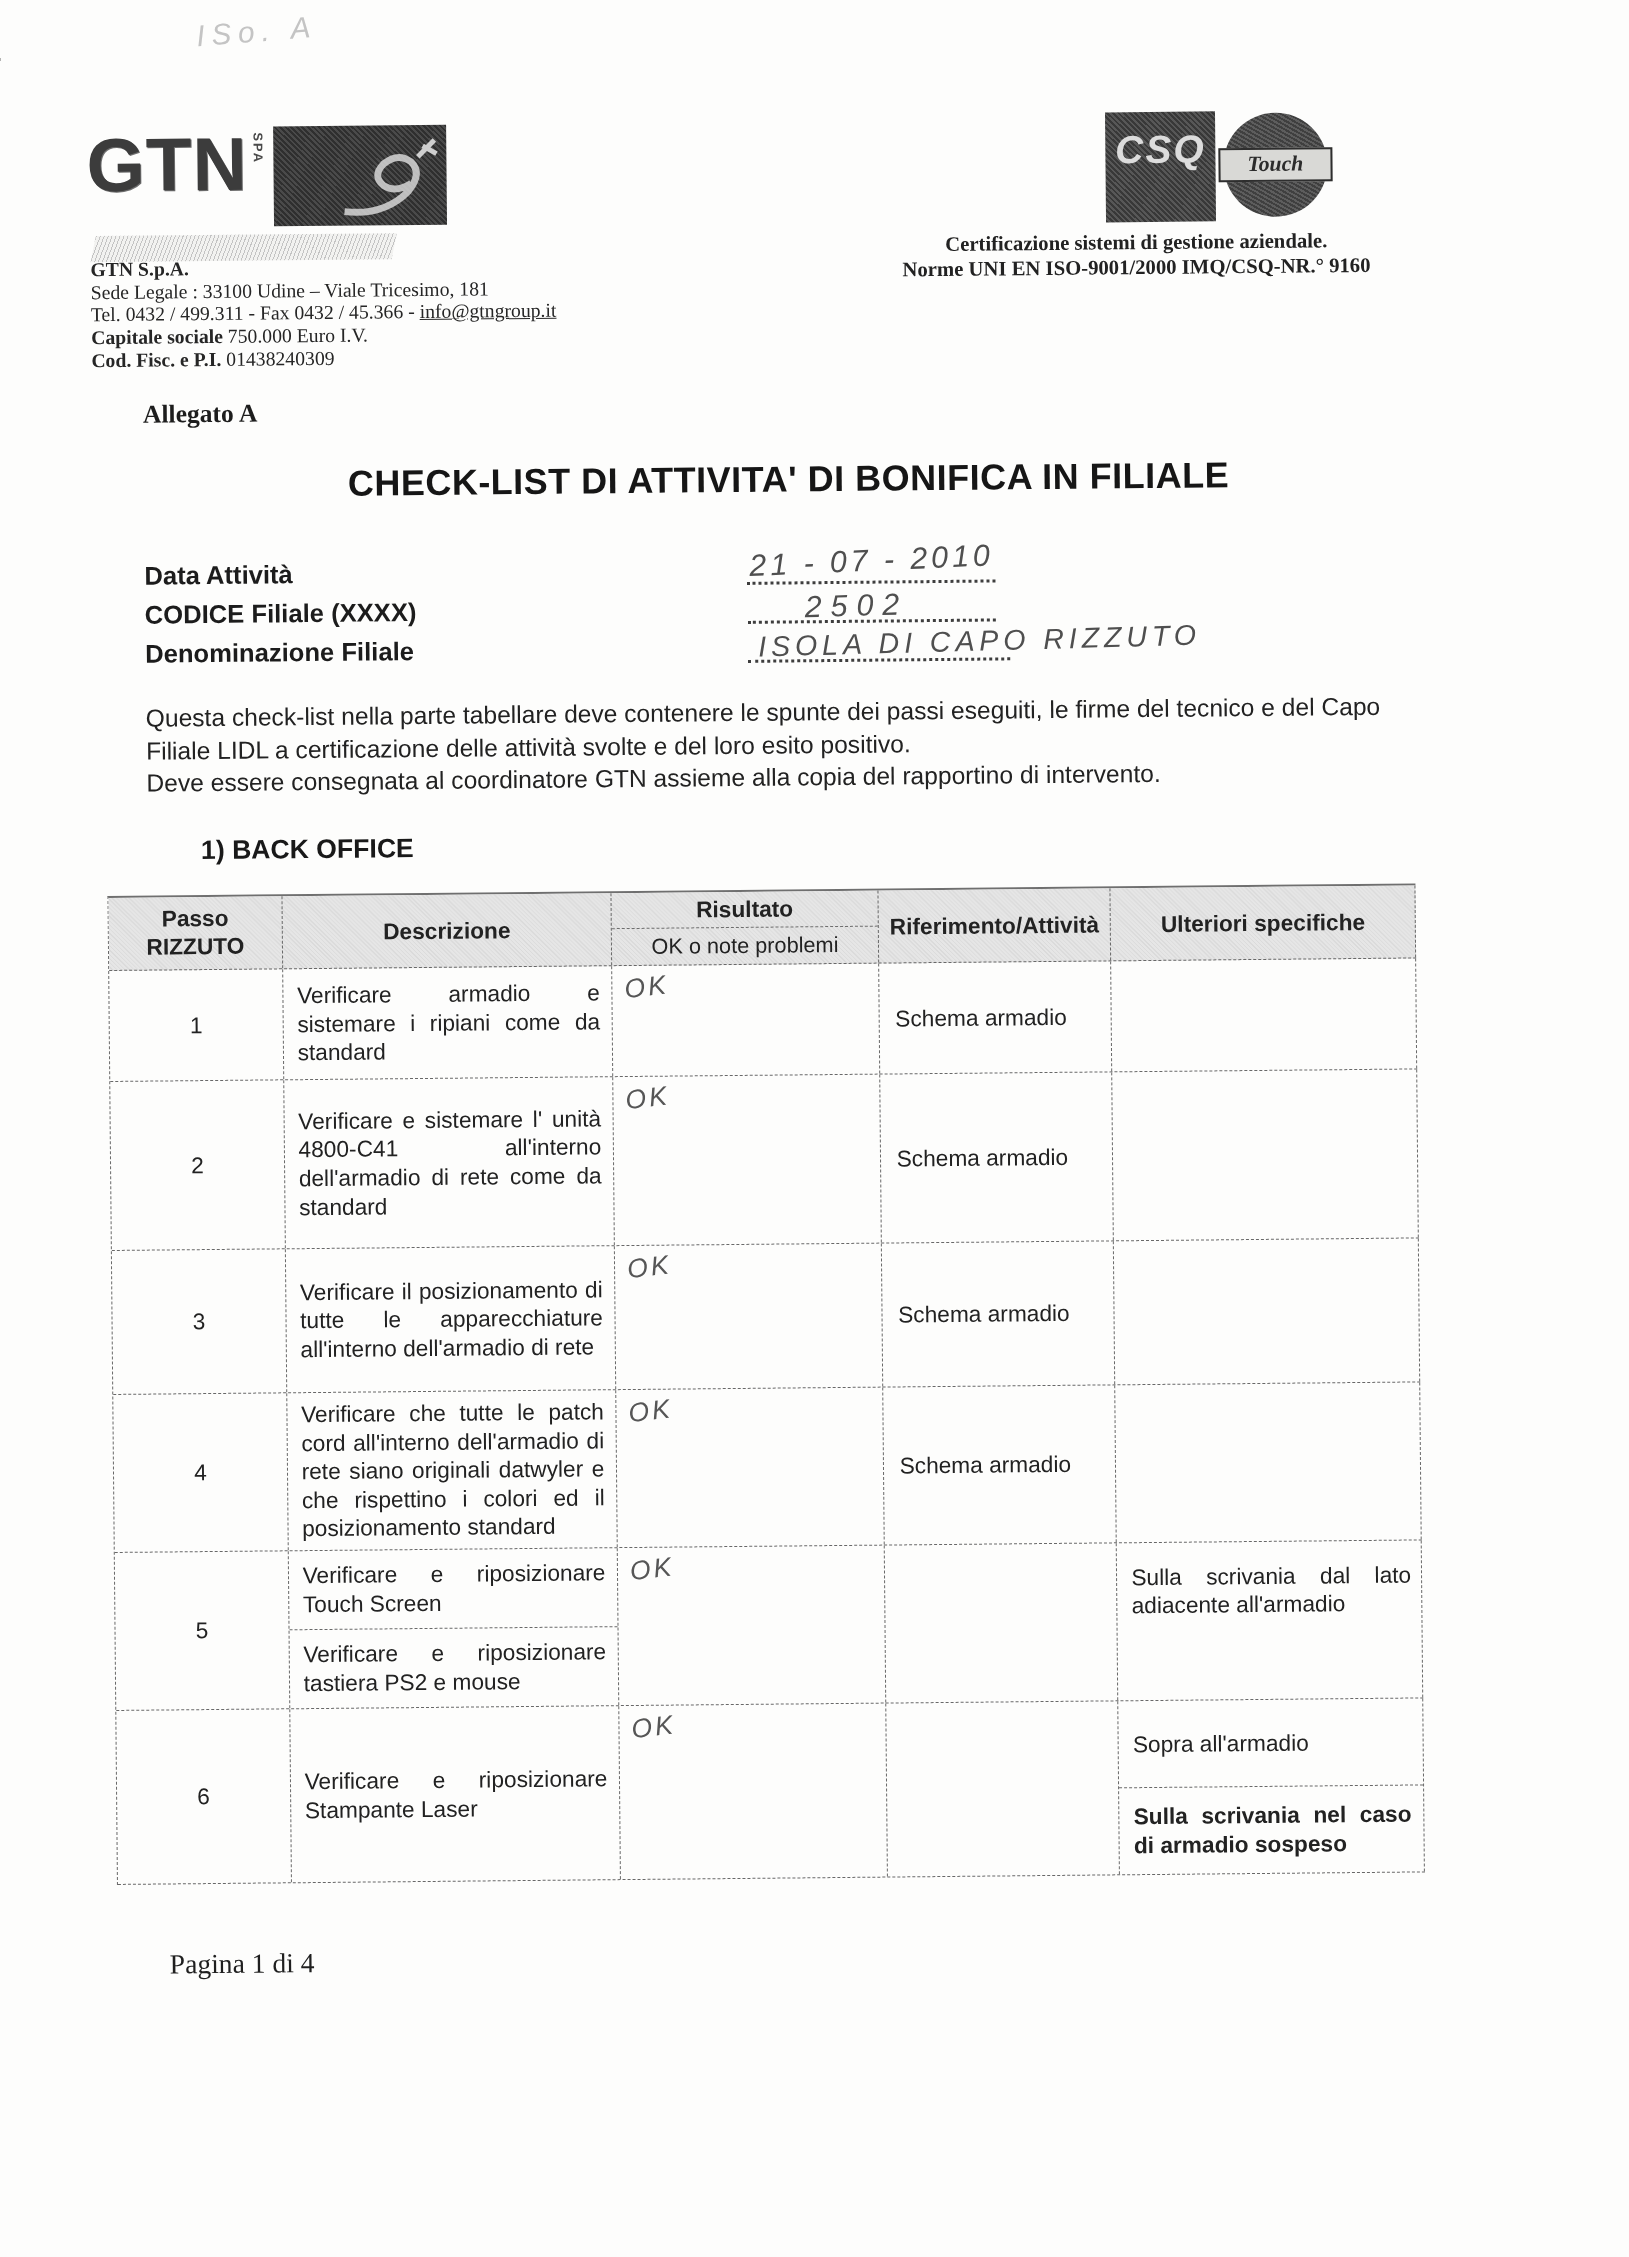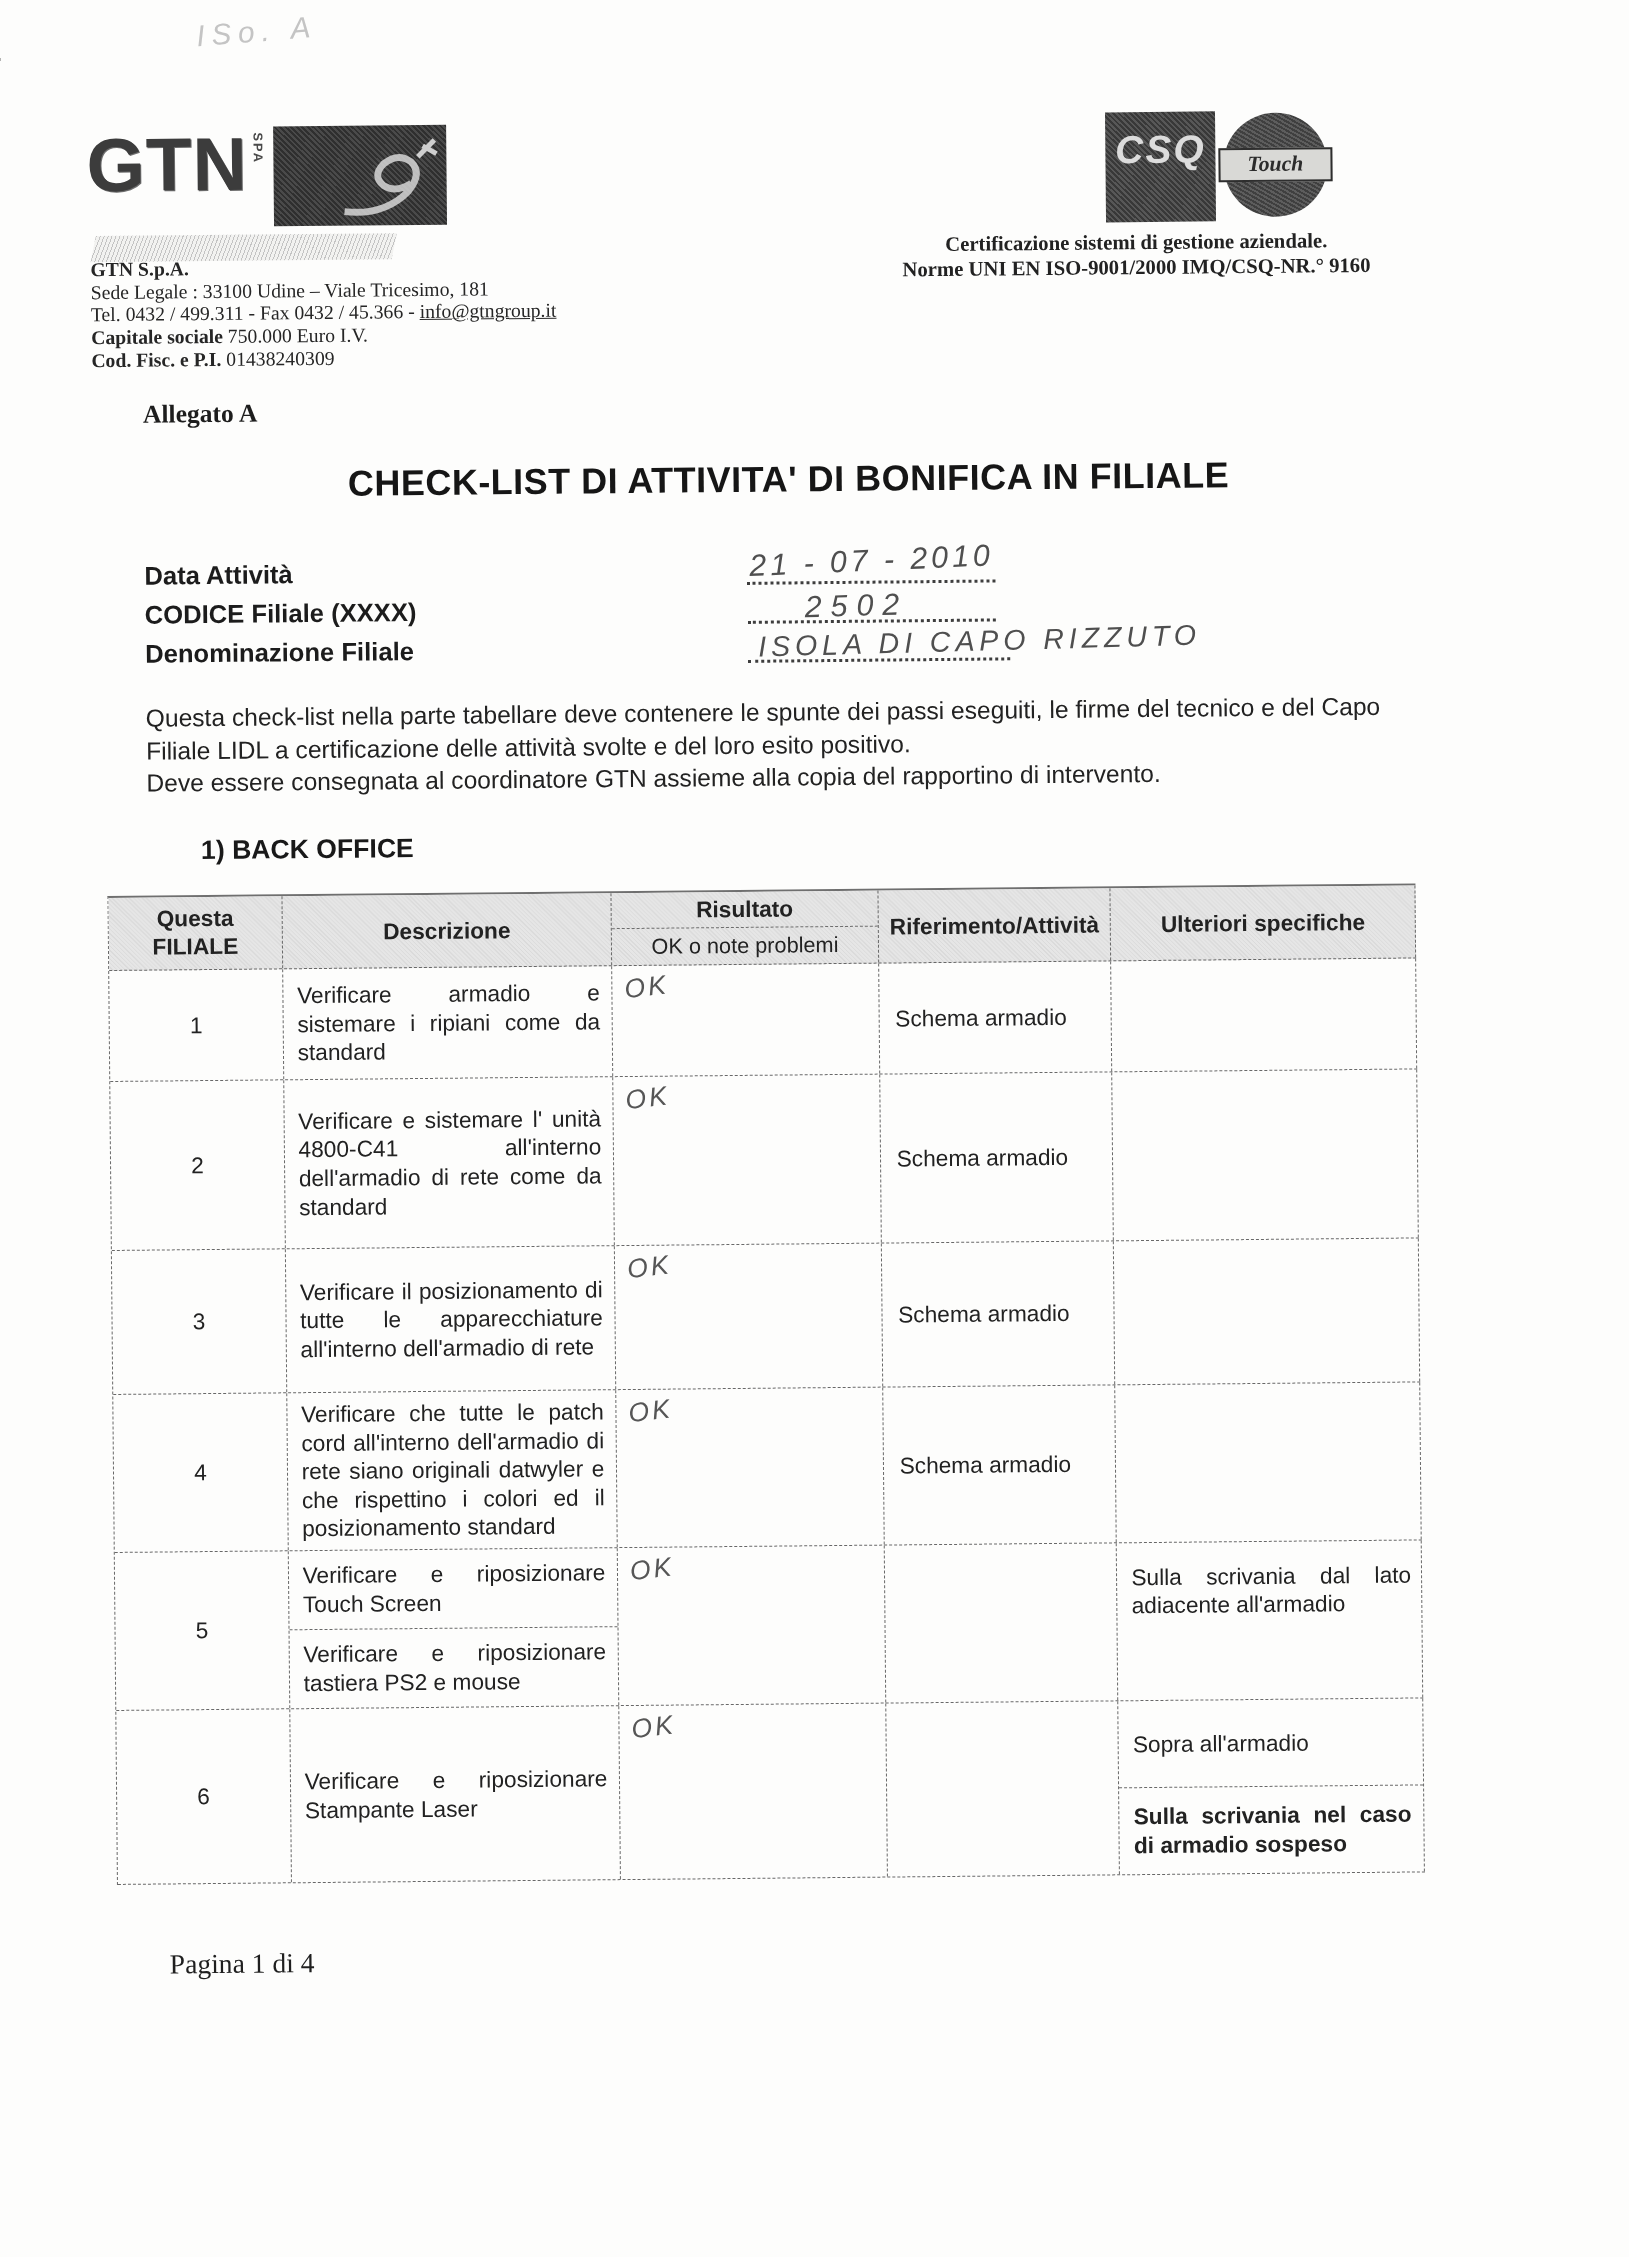--- a/index.html
+++ b/index.html
@@ -207,22 +207,22 @@
       <p>Deve essere consegnata al coordinatore GTN assieme alla copia del rapportino di intervento.</p>
     </div>
 
     <div class="section-title">1)  BACK OFFICE</div>
 
     <div class="tbl">
 
       <div class="tr head">
         <div class="td c1 hdr2">
           <div>
-            <div>Questa</div>
-            <div>FILIALE</div>
+            <div>Passo</div>
+            <div>RIZZUTO</div>
           </div>
         </div>
         <div class="td c2">Descrizione</div>
         <div class="td c3">
           <div class="ris-top">Risultato</div>
           <div class="ris-bot">OK o note problemi</div>
         </div>
         <div class="td c4">Riferimento/Attività</div>
         <div class="td c5">Ulteriori specifiche</div>
       </div>

